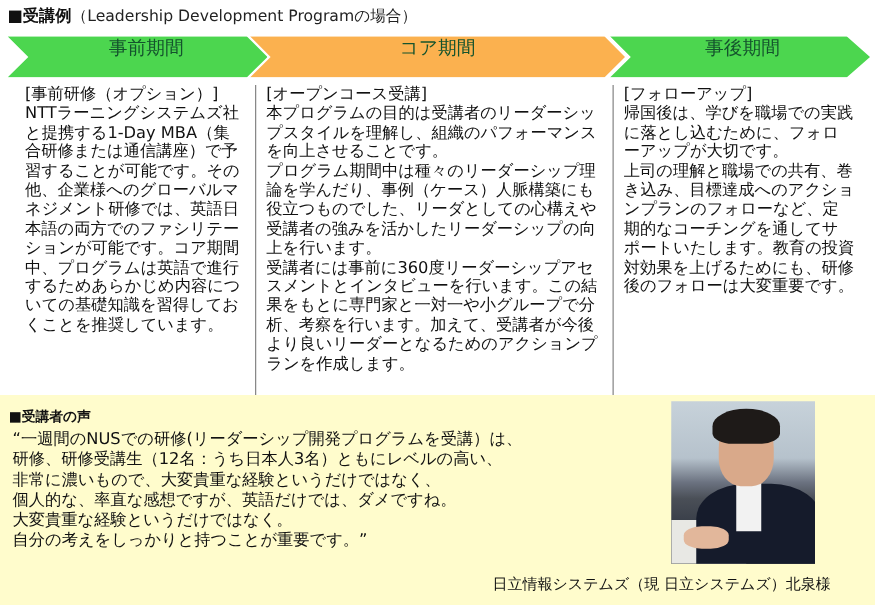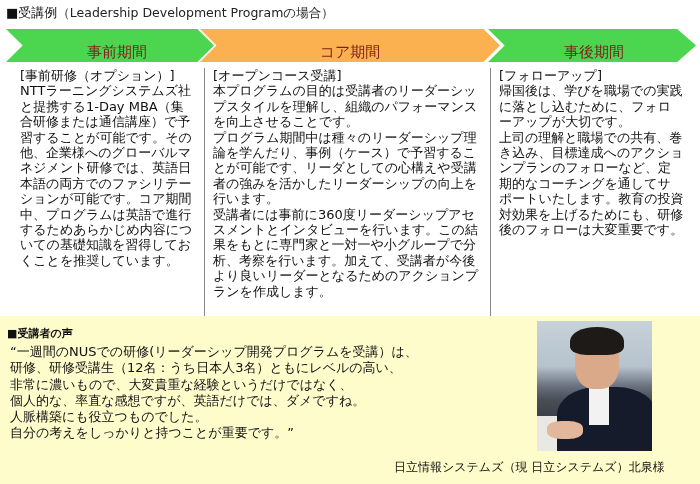--- a/index.html
+++ b/index.html
@@ -7,27 +7,27 @@
       width: 700px; height: 484px; overflow: hidden;
       background: #ffffff; position: relative;
       font-family: "DejaVu Sans", "Liberation Sans", sans-serif;
       color: #111111;
     }
     .title {
       position: absolute; left: 6px; top: 4px;
       font-size: 13px; line-height: 18px; white-space: nowrap;
     }
     .title .sq { font-weight: bold; }
-    .title .main { font-weight: normal; }
+    .title .main { font-weight: bold; }
     .title .sub { font-weight: normal; color: #222; font-size: 12.5px; }
 
     .chevron {
       position: absolute; top: 29px; height: 33px;
-      display: flex; align-items: flex-end; justify-content: center;
-      font-size: 15px; color: #7f1d1d;
+      display: flex; align-items: flex-start; justify-content: center;
+      font-size: 15px; color: #14532d;
     }
     .chev-1 {
       left: 6px; width: 208px; background: #4cd64f;
       clip-path: polygon(0 0, 92% 0, 100% 50%, 92% 100%, 0 100%, 8% 50%);
     }
     .chev-2 {
       left: 200px; width: 300px; background: #fbb14f;
       clip-path: polygon(0 0, 94.5% 0, 100% 50%, 94.5% 100%, 0 100%, 5.5% 50%);
     }
     .chev-3 {
@@ -118,39 +118,39 @@
 
 <div class="col col-1">
   <p>[事前研修（オプション）]</p>
   <p>NTTラーニングシステムズ社と提携する1-Day MBA（集合研修または通信講座）で予習することが可能です。その他、企業様へのグローバルマネジメント研修では、英語日本語の両方でのファシリテーションが可能です。コア期間中、プログラムは英語で進行するためあらかじめ内容についての基礎知識を習得しておくことを推奨しています。</p>
 </div>
 <div class="divider div-1"></div>
 
 <div class="col col-2">
   <p>[オープンコース受講]</p>
   <p>本プログラムの目的は受講者のリーダーシップスタイルを理解し、組織のパフォーマンスを向上させることです。</p>
-  <p>プログラム期間中は種々のリーダーシップ理論を学んだり、事例（ケース）で予習することが可能です、リーダとしての心構えや受講者の強みを活かしたリーダーシップの向上を行います。</p>
+  <p>プログラム期間中は種々のリーダーシップ理論を学んだり、事例（ケース）人脈構築にも役立つものでした、リーダとしての心構えや受講者の強みを活かしたリーダーシップの向上を行います。</p>
   <p>受講者には事前に360度リーダーシップアセスメントとインタビューを行います。この結果をもとに専門家と一対一や小グループで分析、考察を行います。加えて、受講者が今後より良いリーダーとなるためのアクションプランを作成します。</p>
 </div>
 <div class="divider div-2"></div>
 
 <div class="col col-3">
   <p>[フォローアップ]</p>
   <p>帰国後は、学びを職場での実践に落とし込むために、フォローアップが大切です。</p>
   <p>上司の理解と職場での共有、巻き込み、目標達成へのアクションプランのフォローなど、定期的なコーチングを通してサポートいたします。教育の投資対効果を上げるためにも、研修後のフォローは大変重要です。</p>
 </div>
 
 <div class="voice">
   <div class="voice-title">■受講者の声</div>
   <div class="voice-text">
     <p>“一週間のNUSでの研修(リーダーシップ開発プログラムを受講）は、</p>
     <p>研修、研修受講生（12名：うち日本人3名）ともにレベルの高い、</p>
     <p>非常に濃いもので、大変貴重な経験というだけではなく、</p>
     <p>個人的な、率直な感想ですが、英語だけでは、ダメですね。</p>
-    <p>人脈構築にも役立つものでした。</p>
+    <p>大変貴重な経験というだけではなく。</p>
     <p>自分の考えをしっかりと持つことが重要です。”</p>
   </div>
   <div class="photo" title="participant-photo">
     <div class="table"></div>
     <div class="body"></div>
     <div class="collar"></div>
     <div class="head"></div>
     <div class="hair"></div>
     <div class="hands"></div>
   </div>

